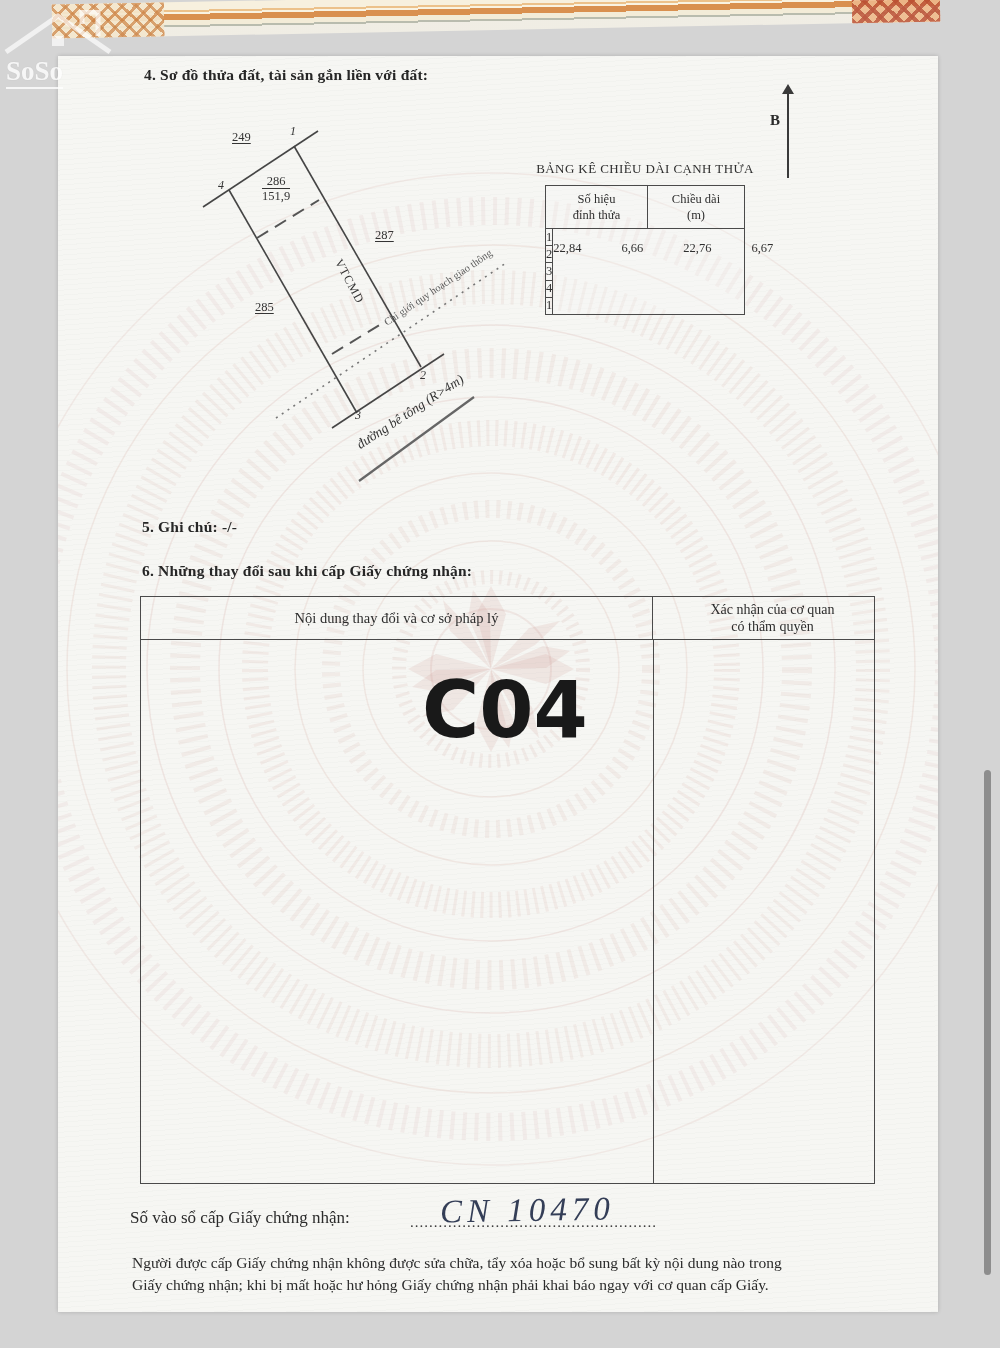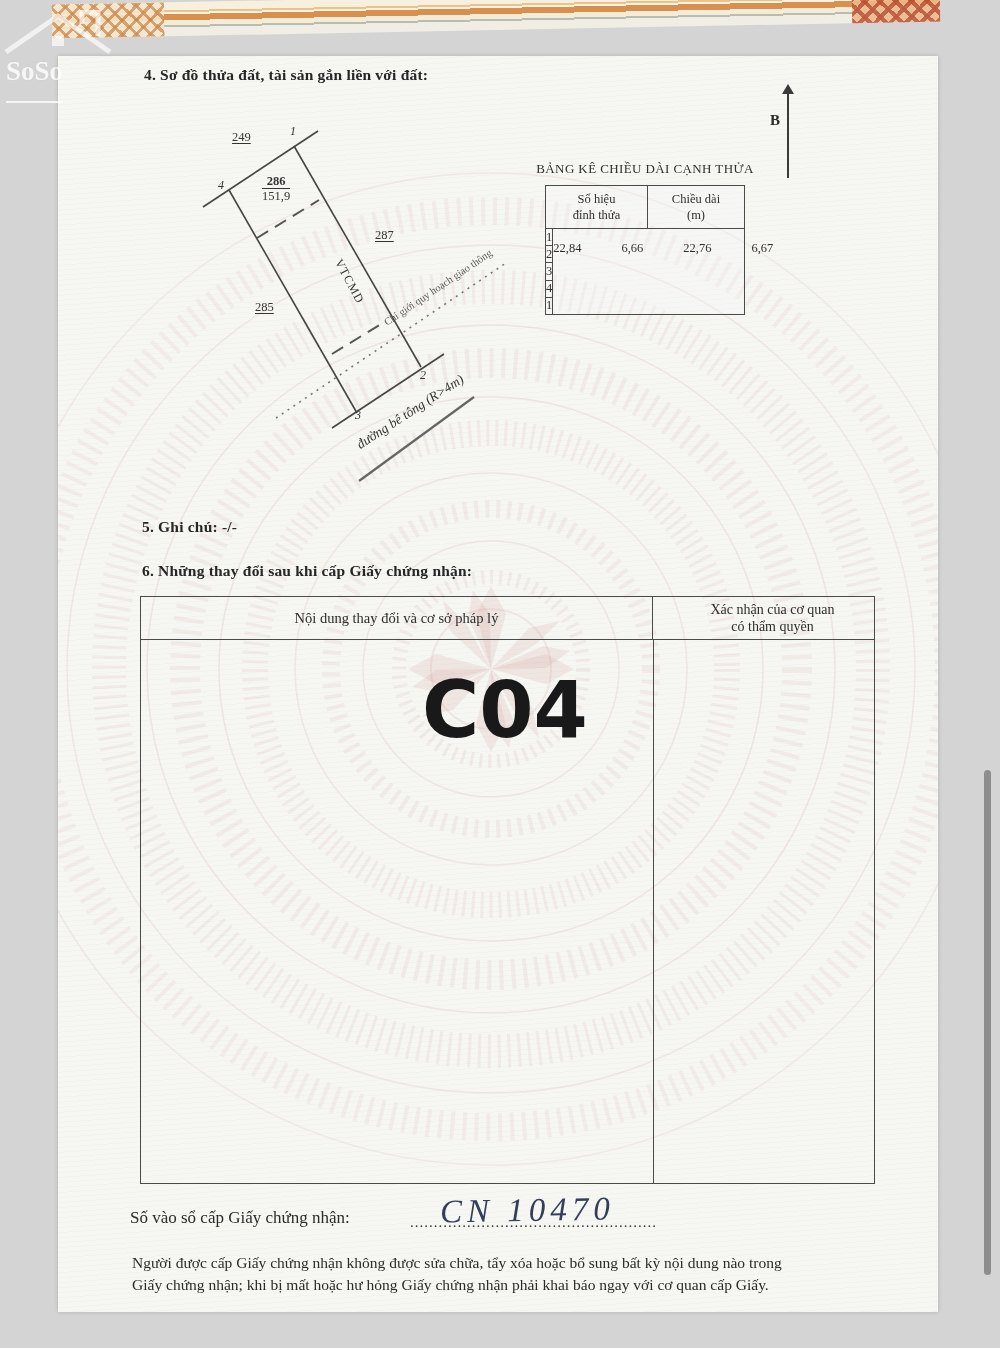--- a/index.html
+++ b/index.html
@@ -53,21 +53,21 @@
   .sec-title{position:absolute;font-weight:bold;font-size:15.5px;color:#262626;letter-spacing:.2px;}
   
   .compass-line{position:absolute;left:729px;top:36px;width:2px;height:86px;background:#3a3a3a;}
   .compass-head{position:absolute;left:724px;top:28px;width:0;height:0;
     border-left:6px solid transparent;border-right:6px solid transparent;border-bottom:10px solid #3a3a3a;}
   .compass-label{position:absolute;left:712px;top:56px;font-weight:bold;font-size:15px;color:#2a2a2a;}
   
   .plot-label{position:absolute;font-size:12.5px;color:#343434;text-decoration:underline;text-underline-offset:2px;}
   .vertex{position:absolute;font-style:italic;font-size:12px;color:#343434;}
   .fraction{position:absolute;text-align:center;font-size:12.5px;color:#343434;line-height:1.15;}
-  .fraction .num{border-bottom:1px solid #343434;padding:0 2px;font-weight:bold;}
+  .fraction .num{border-bottom:1px solid #343434;padding:0 2px;}
   .rot-label{position:absolute;white-space:nowrap;color:#333;}
   
   .edge-title{position:absolute;left:463px;top:105px;width:248px;text-align:center;
     font-size:13px;color:#2f2f2f;letter-spacing:.4px;}
   .edge-table{position:absolute;left:487px;top:129px;width:200px;height:130px;
     border:1.5px solid #4a4a4a;box-sizing:border-box;display:flex;flex-direction:column;
     background:rgba(248,248,246,.25);}
   .edge-head{display:flex;height:42px;border-bottom:1px solid #4a4a4a;}
   .edge-head .c1{width:102px;border-right:1px solid #4a4a4a;box-sizing:border-box;}
   .edge-head .c2{flex:1;}
@@ -96,21 +96,21 @@
   
   .registry-label{position:absolute;left:72px;top:1152px;font-size:17px;color:#2b2b2b;}
   .registry-dots{position:absolute;left:352px;top:1158px;font-size:15px;letter-spacing:1px;color:#3a3a3a;}
   .registry-value{position:absolute;left:382px;top:1136px;font-size:33px;font-style:italic;
     letter-spacing:5px;color:#343e57;transform:rotate(-1deg);white-space:nowrap;}
   .footer-text{position:absolute;left:74px;top:1196px;width:790px;font-size:15.5px;
     line-height:21.5px;color:#2b2b2b;}
   
   .watermark{position:absolute;left:2px;top:10px;width:120px;height:110px;opacity:.8;pointer-events:none;}
   .watermark .wm-text{position:absolute;left:4px;top:46px;font-weight:bold;font-size:27px;
-    color:#ffffff;border-bottom:2px solid #fff;padding-bottom:14px;text-shadow:0 0 2px rgba(0,0,0,.08);}
+    color:#ffffff;border-bottom:2px solid #fff;padding-bottom:0;text-shadow:0 0 2px rgba(0,0,0,.08);}
   
   .scroll-thumb{position:absolute;left:984px;top:770px;width:7px;height:505px;border-radius:4px;
     background:#8d8d8d;}
 </style>
 </head>
 <body>
 
 <div class="top-strip">
   <div class="strip-corner left"></div>
   <div class="strip-corner right"></div>

